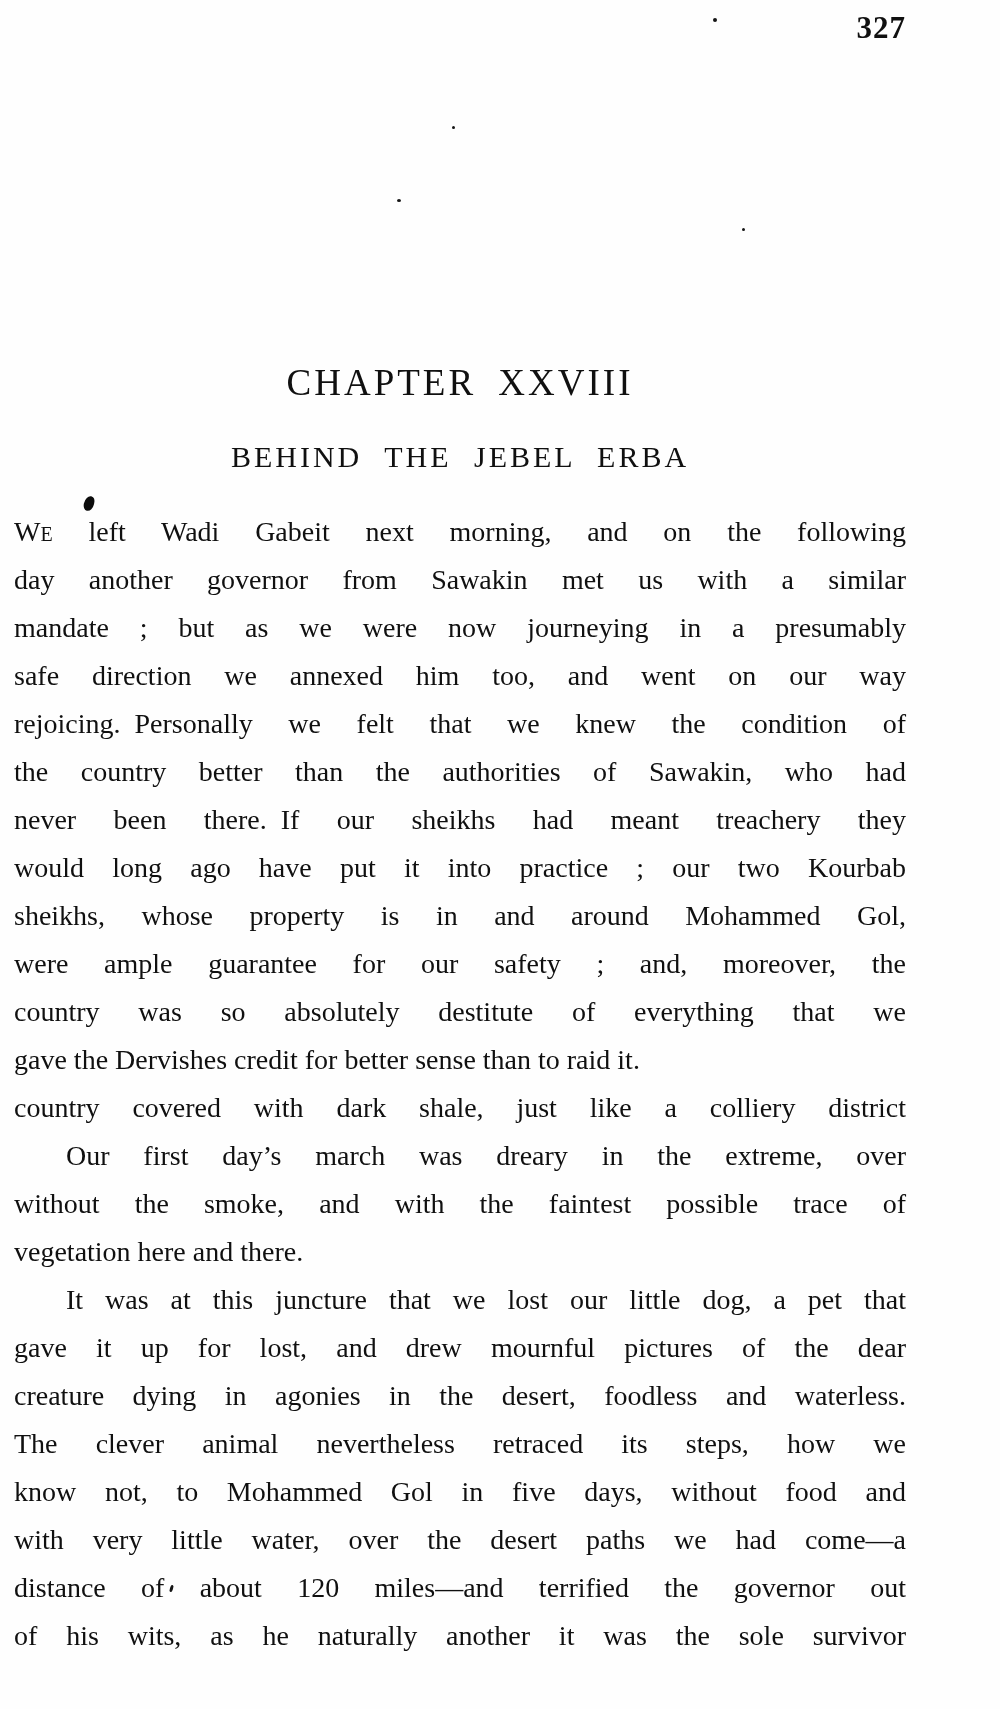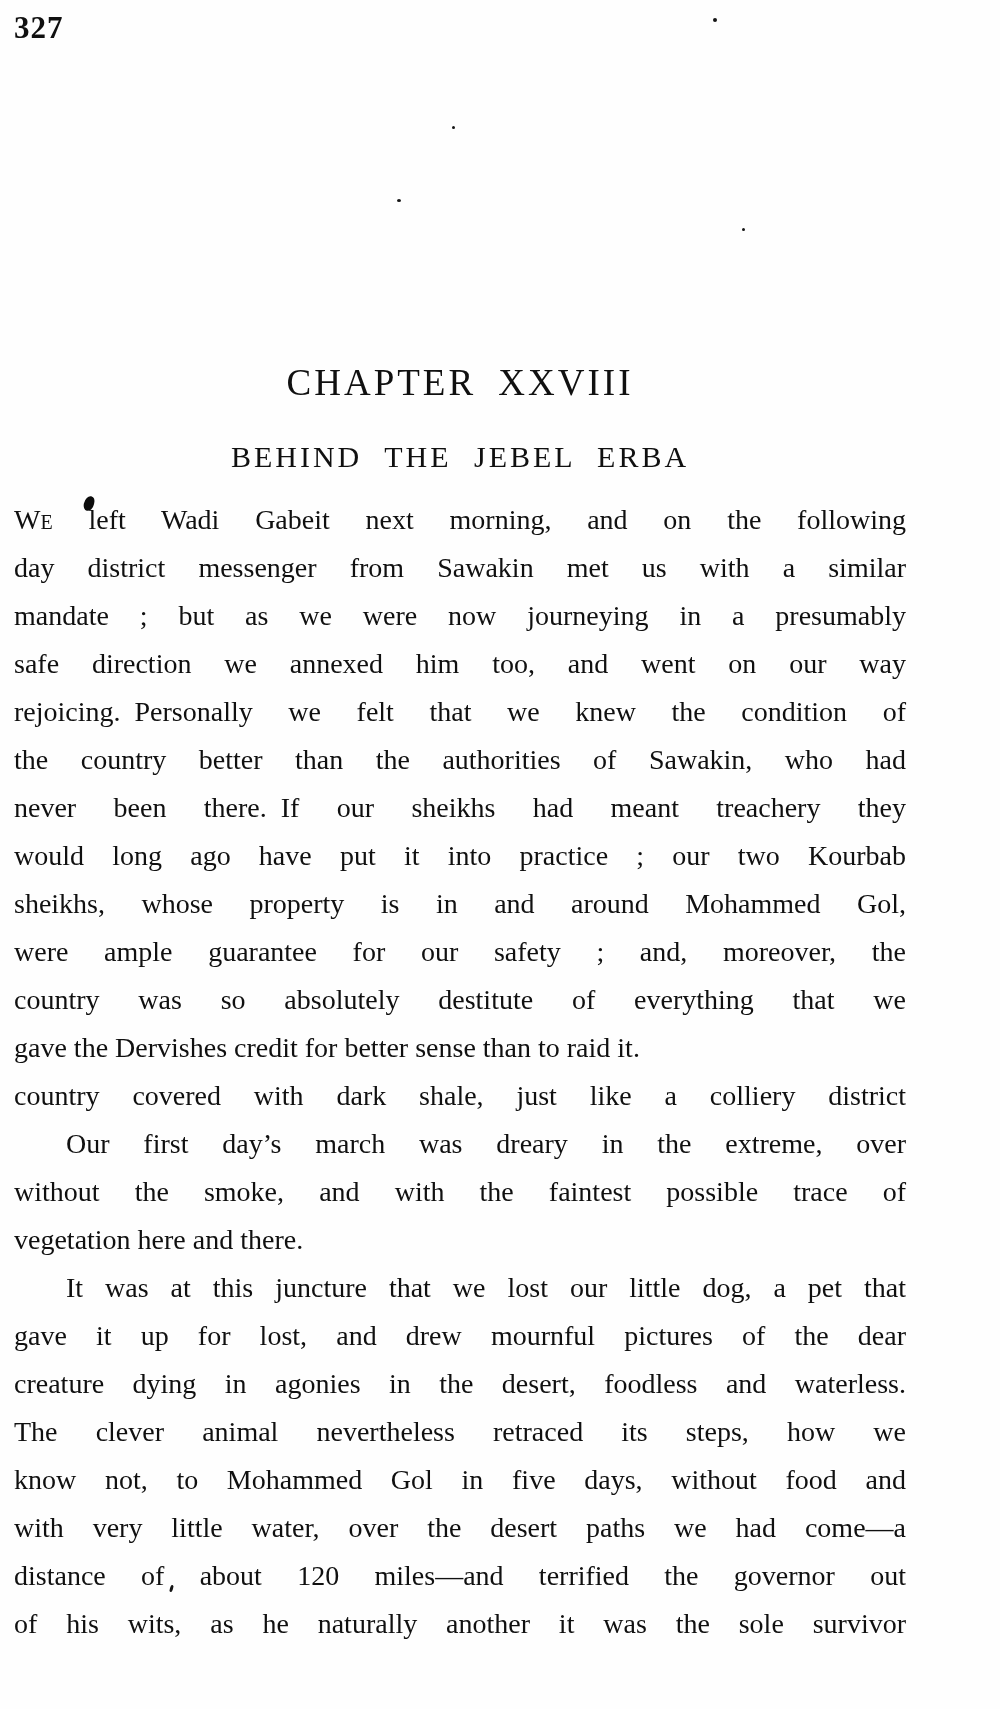--- a/index.html
+++ b/index.html
@@ -17,21 +17,21 @@
     overflow: hidden;
   }
   .content {
     position: absolute;
     left: 14px;
     top: 0;
     width: 892px;
   }
   .page-number {
     margin-top: 11px;
-    text-align: left;
+    text-align: right;
     font-size: 31px;
     font-weight: bold;
     letter-spacing: 1px;
     line-height: 34px;
   }
   .chapter-title {
     margin-top: 318px;
     text-align: center;
     font-size: 37px;
     line-height: 40px;
@@ -42,21 +42,21 @@
   .chapter-subtitle {
     margin-top: 41px;
     text-align: center;
     font-size: 30px;
     line-height: 26px;
     letter-spacing: 3px;
     word-spacing: 12px;
     font-weight: normal;
   }
   .body-text {
-    margin-top: 26px;
+    margin-top: 38px;
     font-size: 28px;
     line-height: 48px;
   }
   .tline {
     text-align: justify;
     text-align-last: justify;
     height: 48px;
     overflow: visible;
   }
   .tline.para-end {
@@ -99,21 +99,21 @@
     <div class="page-number">327</div>
 
     <div class="chapter-title">CHAPTER XXVIII</div>
 
     <div class="chapter-subtitle">BEHIND THE JEBEL ERBA</div>
 
     <div class="body-text">
 
       <div>
         <div class="tline"><span class="smallcaps">We</span><span> left Wadi Gabeit next morning, and on the following</span></div>
-        <div class="tline">day district messenger from Sawakin met us with a similar</div>
+        <div class="tline">day another governor from Sawakin met us with a similar</div>
         <div class="tline">mandate ; but as we were now journeying in a presumably</div>
         <div class="tline">safe direction we annexed him too, and went on our way</div>
         <div class="tline">rejoicing. Personally we felt that we knew the condition of</div>
         <div class="tline">the country better than the authorities of Sawakin, who had</div>
         <div class="tline">never been there. If our sheikhs had meant treachery they</div>
         <div class="tline">would long ago have put it into practice ; our two Kourbab</div>
         <div class="tline">sheikhs, whose property is in and around Mohammed Gol,</div>
         <div class="tline">were ample guarantee for our safety ; and, moreover, the</div>
         <div class="tline">country was so absolutely destitute of everything that we</div>
         <div class="tline para-end">gave the Dervishes credit for better sense than to raid it.</div>

